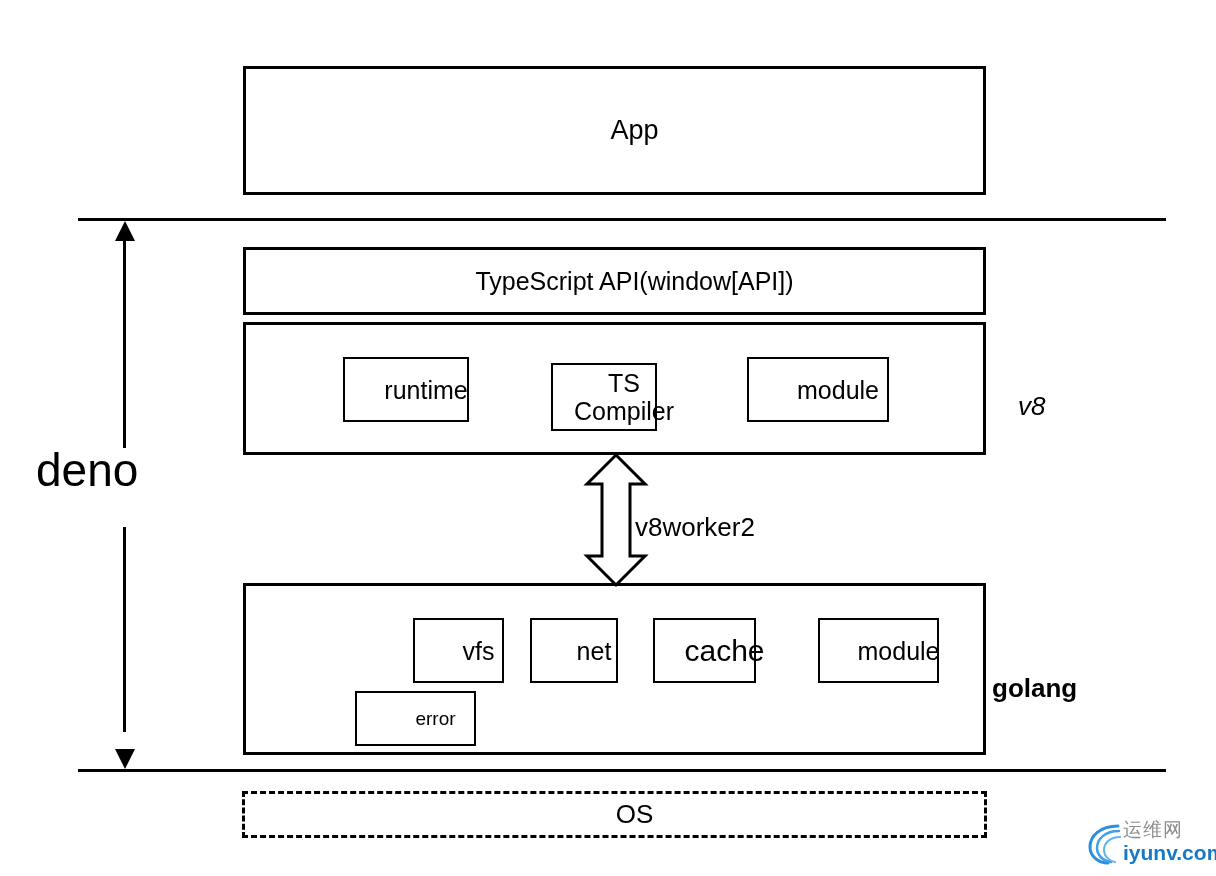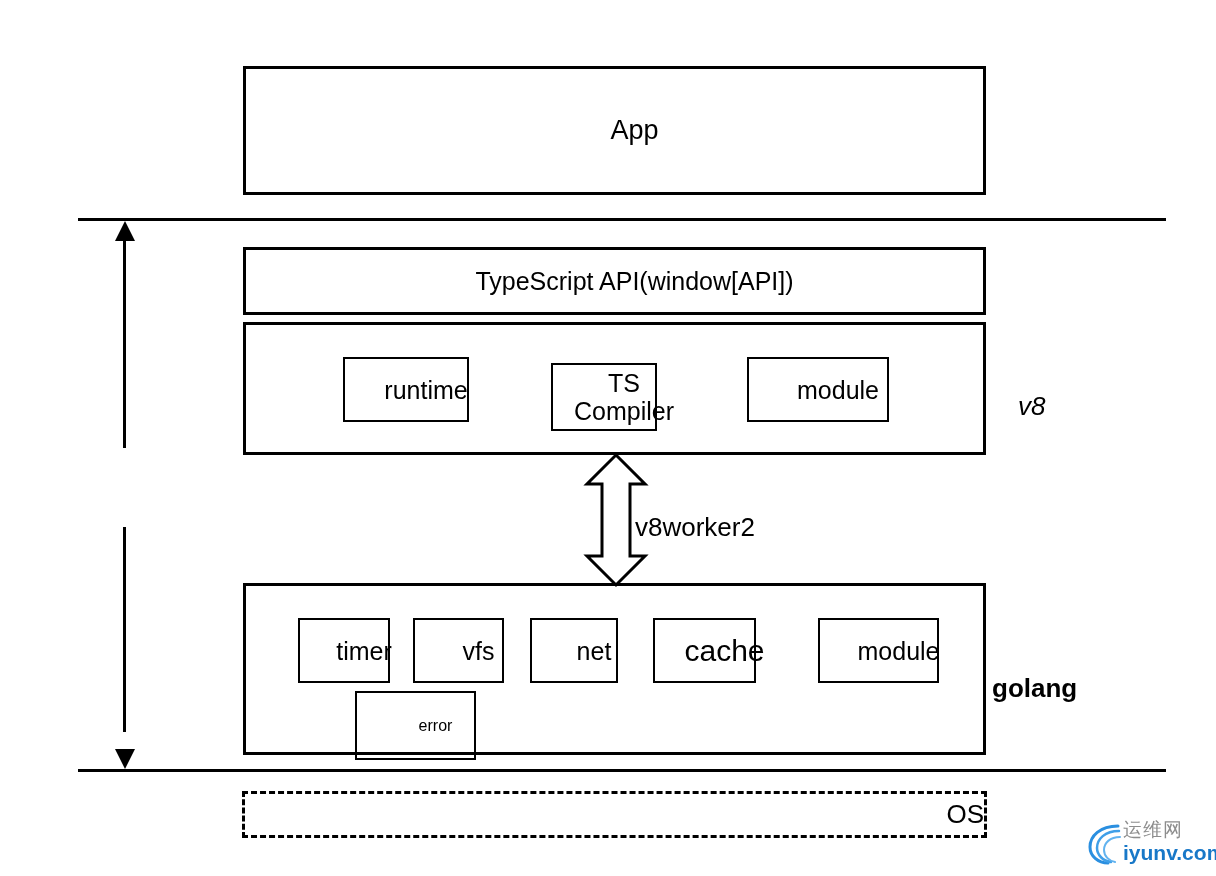--- a/index.html
+++ b/index.html
@@ -25,21 +25,20 @@
     align-items: center;
     justify-content: center;
     text-align: center;
     line-height: 1.12;
     padding-left: 40px;
   }
   .box.thin { border-width: 2px; }
   .box.dashed {
     border-style: dashed;
     border-width: 3px;
-    justify-content: flex-end;
   }
   .label {
     position: absolute;
     white-space: nowrap;
   }
   .hline {
     position: absolute;
     background: #000000;
     height: 3px;
   }
@@ -110,54 +109,52 @@
   <div class="label" style="left:1018px; top:391px; font-size:26px;font-style:italic;">v8</div>
 
   <svg class="hollow-arrow" style="left:583px; top:452px;" width="66" height="136" viewBox="0 0 66 136">
     <polygon points="33,3 62,32 47,32 47,104 62,104 33,133 4,104 19,104 19,32 4,32" fill="#ffffff" stroke="#000000" stroke-width="3" stroke-linejoin="miter"></polygon>
   </svg>
 
   <div class="label" style="left:635px; top:512px; font-size:26px;">v8worker2</div>
 
   <div class="box" style="left:243px; top:583px; width:743px; height:172px;"></div>
 
-  <div class="box thin" style="left:298px; top:618px; width:92px; height:65px; font-size:25px;">
-    <span>timer</span>
-  </div>
 
   <div class="box thin" style="left:413px; top:618px; width:91px; height:65px; font-size:25px;">
     <span>vfs</span>
   </div>
 
   <div class="box thin" style="left:530px; top:618px; width:88px; height:65px; font-size:25px;">
     <span>net</span>
   </div>
 
   <div class="box thin" style="left:653px; top:618px; width:103px; height:65px; font-size:30px;">
     <span>cache</span>
   </div>
 
   <div class="box thin" style="left:818px; top:618px; width:121px; height:65px; font-size:25px;">
     <span>module</span>
   </div>
 
-  <div class="box thin" style="left:355px; top:691px; width:121px; height:69px; font-size:16px;text-align:right;">
+  <div class="box thin" style="left:355px; top:691px; width:121px; height:55px; font-size:19px;text-align:right;">
     <span>error</span>
   </div>
 
   <div class="label" style="left:992px; top:673px; font-size:26px;font-weight:bold;">golang</div>
 
   <div class="hline" style="left:78px; top:769px; width:1088px;"></div>
 
   <div class="arrowhead-up" style="left:115px; top:221px;"></div>
   <div class="vline" style="left:123px; top:238px; height:210px;"></div>
 
   <div class="vline" style="left:123px; top:527px; height:205px;"></div>
   <div class="arrowhead-down" style="left:115px; top:749px;"></div>
 
+  <div class="label" style="left:36px; top:443px; font-size:46px;">deno</div>
 
   <div class="box dashed" style="left:242px; top:791px; width:745px; height:47px; font-size:26px;">
     <span>OS</span>
   </div>
 
   <div class="wm" style="left:1088px; top:820px;">
     <svg width="34" height="46" viewBox="0 0 34 46">
       <path d="M30 6 C12 6 2 16 2 27 C2 36 10 43 20 43" fill="none" stroke="#2a8fe0" stroke-width="3" stroke-linecap="round"></path>
       <path d="M31 11 C17 11 9 19 9 28 C9 35 15 41 23 42" fill="none" stroke="#3f9fe8" stroke-width="2.5" stroke-linecap="round"></path>
       <path d="M32 17 C22 17 16 23 16 30 C16 36 21 41 27 42" fill="none" stroke="#62b3ef" stroke-width="2" stroke-linecap="round"></path>

